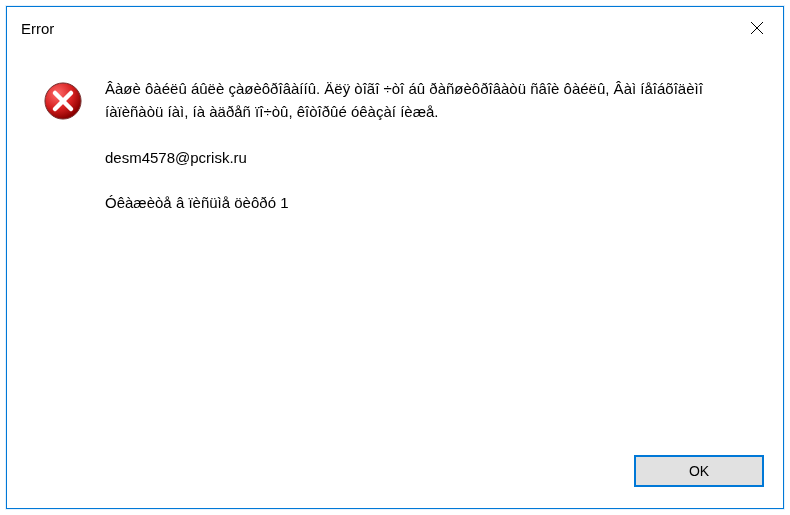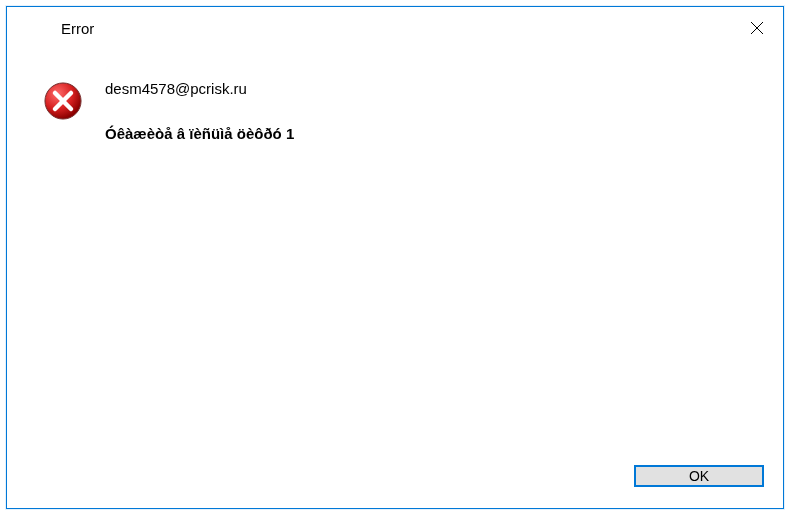--- a/index.html
+++ b/index.html
@@ -61,21 +61,20 @@
       display: flex;
       align-items: center;
       justify-content: space-between;
       padding: 0 0 0 14px;
       background: #ffffff;
     }
 
     .titlebar-title {
       font-size: 15px;
       color: #000000;
-      margin-left: 40px;
     }
 
     .close-btn {
       width: 52px;
       height: 42px;
       display: flex;
       align-items: center;
       justify-content: center;
       cursor: pointer;
     }
@@ -108,32 +107,31 @@
       line-height: 1.55;
       color: #000000;
     }
 
     .text-col p {
       margin-bottom: 22px;
     }
 
     .text-col p:last-child {
       margin-bottom: 12px;
-      font-weight: bold;
     }
 
     .button-row {
       display: flex;
       justify-content: flex-end;
       padding: 14px 20px 22px 20px;
     }
 
     .ok-button {
       min-width: 128px;
-      height: 20px;
+      height: 30px;
       background: #e1e1e1;
       border: 1px solid #0078d7;
       outline: 1px solid #0078d7;
       font-size: 14px;
       font-family: inherit;
       cursor: pointer;
       color: #000000;
     }
   </style>
 </head>
@@ -164,20 +162,21 @@
             <stop offset="100%" stop-color="#8b0000"></stop>
           </radialGradient>
         </defs>
         <circle cx="20" cy="20" r="18" fill="url(#redgrad)" stroke="#5a0000" stroke-width="1"></circle>
         <circle cx="20" cy="20" r="18" fill="none" stroke="#ffffff" stroke-width="0.5" opacity="0.4"></circle>
         <line x1="12" y1="12" x2="28" y2="28" stroke="#ffffff" stroke-width="4.5" stroke-linecap="round"></line>
         <line x1="28" y1="12" x2="12" y2="28" stroke="#ffffff" stroke-width="4.5" stroke-linecap="round"></line>
       </svg>
     </div>
     <div class="text-col">
+      <p>Âàøè ôàéëû áûëè çàøèôðîâàííû. Äëÿ òîãî ÷òî áû ðàñøèôðîâàòü ñâîè ôàéëû, Âàì íåîáõîäèìî íàïèñàòü íàì, íà àäðåñ ïî÷òû, êîòîðûé óêàçàí íèæå.</p>
       <p>desm4578@pcrisk.ru</p>
       <p>Óêàæèòå â ïèñüìå öèôðó 1</p>
     </div>
   </div>
 
   <div class="button-row">
     <button class="ok-button">OK</button>
   </div>
 </div>
 

